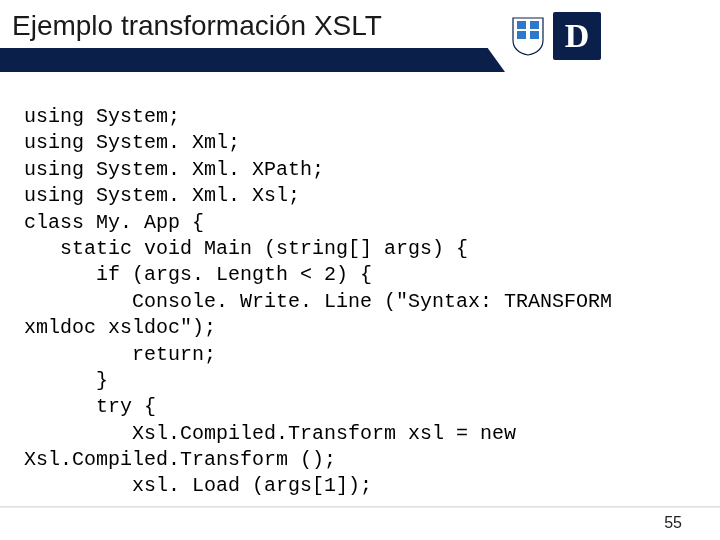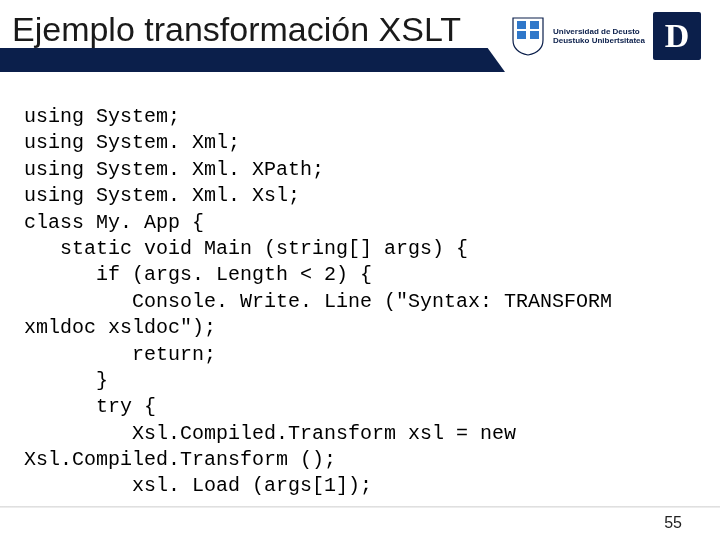--- a/index.html
+++ b/index.html
@@ -21,21 +21,21 @@
     left: 0;
     top: 0;
     width: 100%;
     height: 72px;
     background: #fff;
   }
   .title-text {
     position: absolute;
     left: 12px;
     top: 10px;
-    font-size: 34px;
+    font-size: 28px;
     color: #1a1a1a;
     font-weight: 400;
   }
   .blue-bar {
     position: absolute;
     left: 0;
     top: 48px;
     width: 720px;
     height: 24px;
     background: #0b1f4b;
@@ -138,24 +138,20 @@
     <div class="logo-inner">
       <div class="shield">
         <svg viewBox="0 0 34 40">
           <path d="M2 2 H32 V24 Q32 36 17 39 Q2 36 2 24 Z" fill="#ffffff" stroke="#0b1f4b" stroke-width="1.2"></path>
           <rect x="6" y="5" width="9" height="8" fill="#2f77c9"></rect>
           <rect x="19" y="5" width="9" height="8" fill="#2f77c9"></rect>
           <rect x="6" y="15" width="9" height="8" fill="#2f77c9"></rect>
           <rect x="19" y="15" width="9" height="8" fill="#2f77c9"></rect>
         </svg>
       </div>
-      <div class="uni-text">
-        <span>Universidad de Deusto</span>
-        <span>Deustuko Unibertsitatea</span>
-      </div>
       <div class="d-badge">
         <span>D</span>
       </div>
     </div>
   </div>
 </div>
 
 <div class="content">
   <pre class="code" id="code-block">using System;
 using System. Xml;

